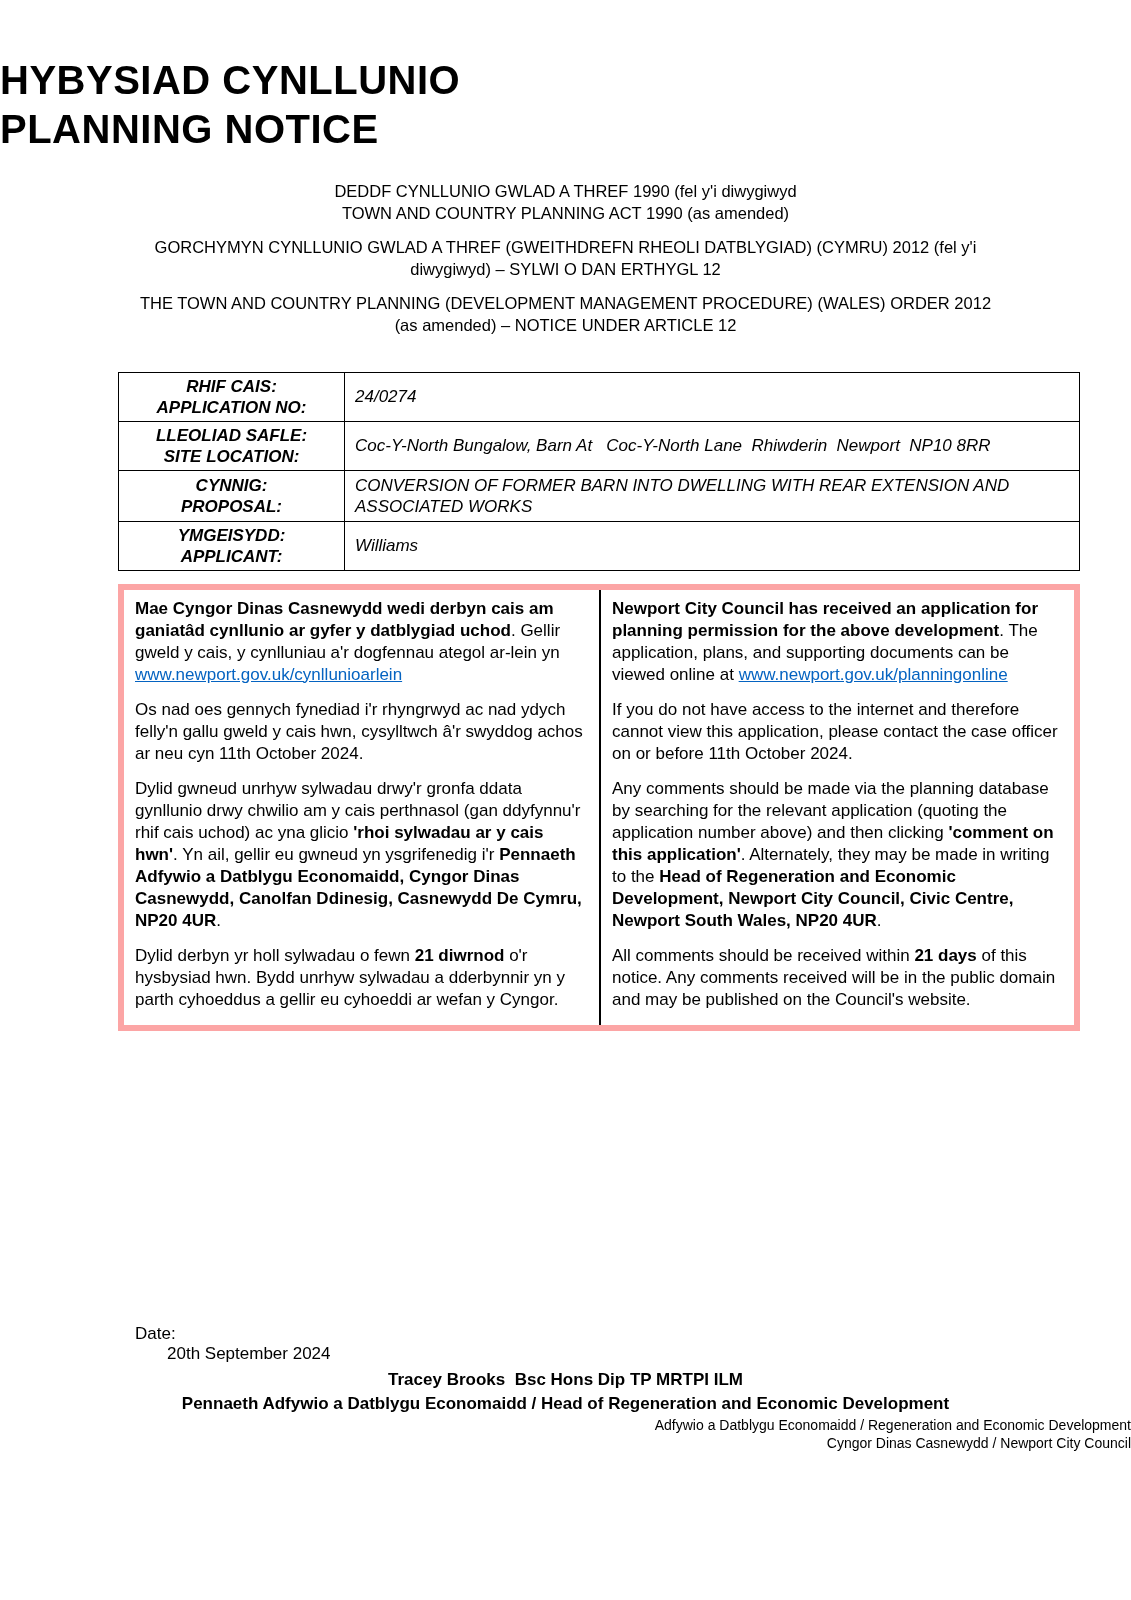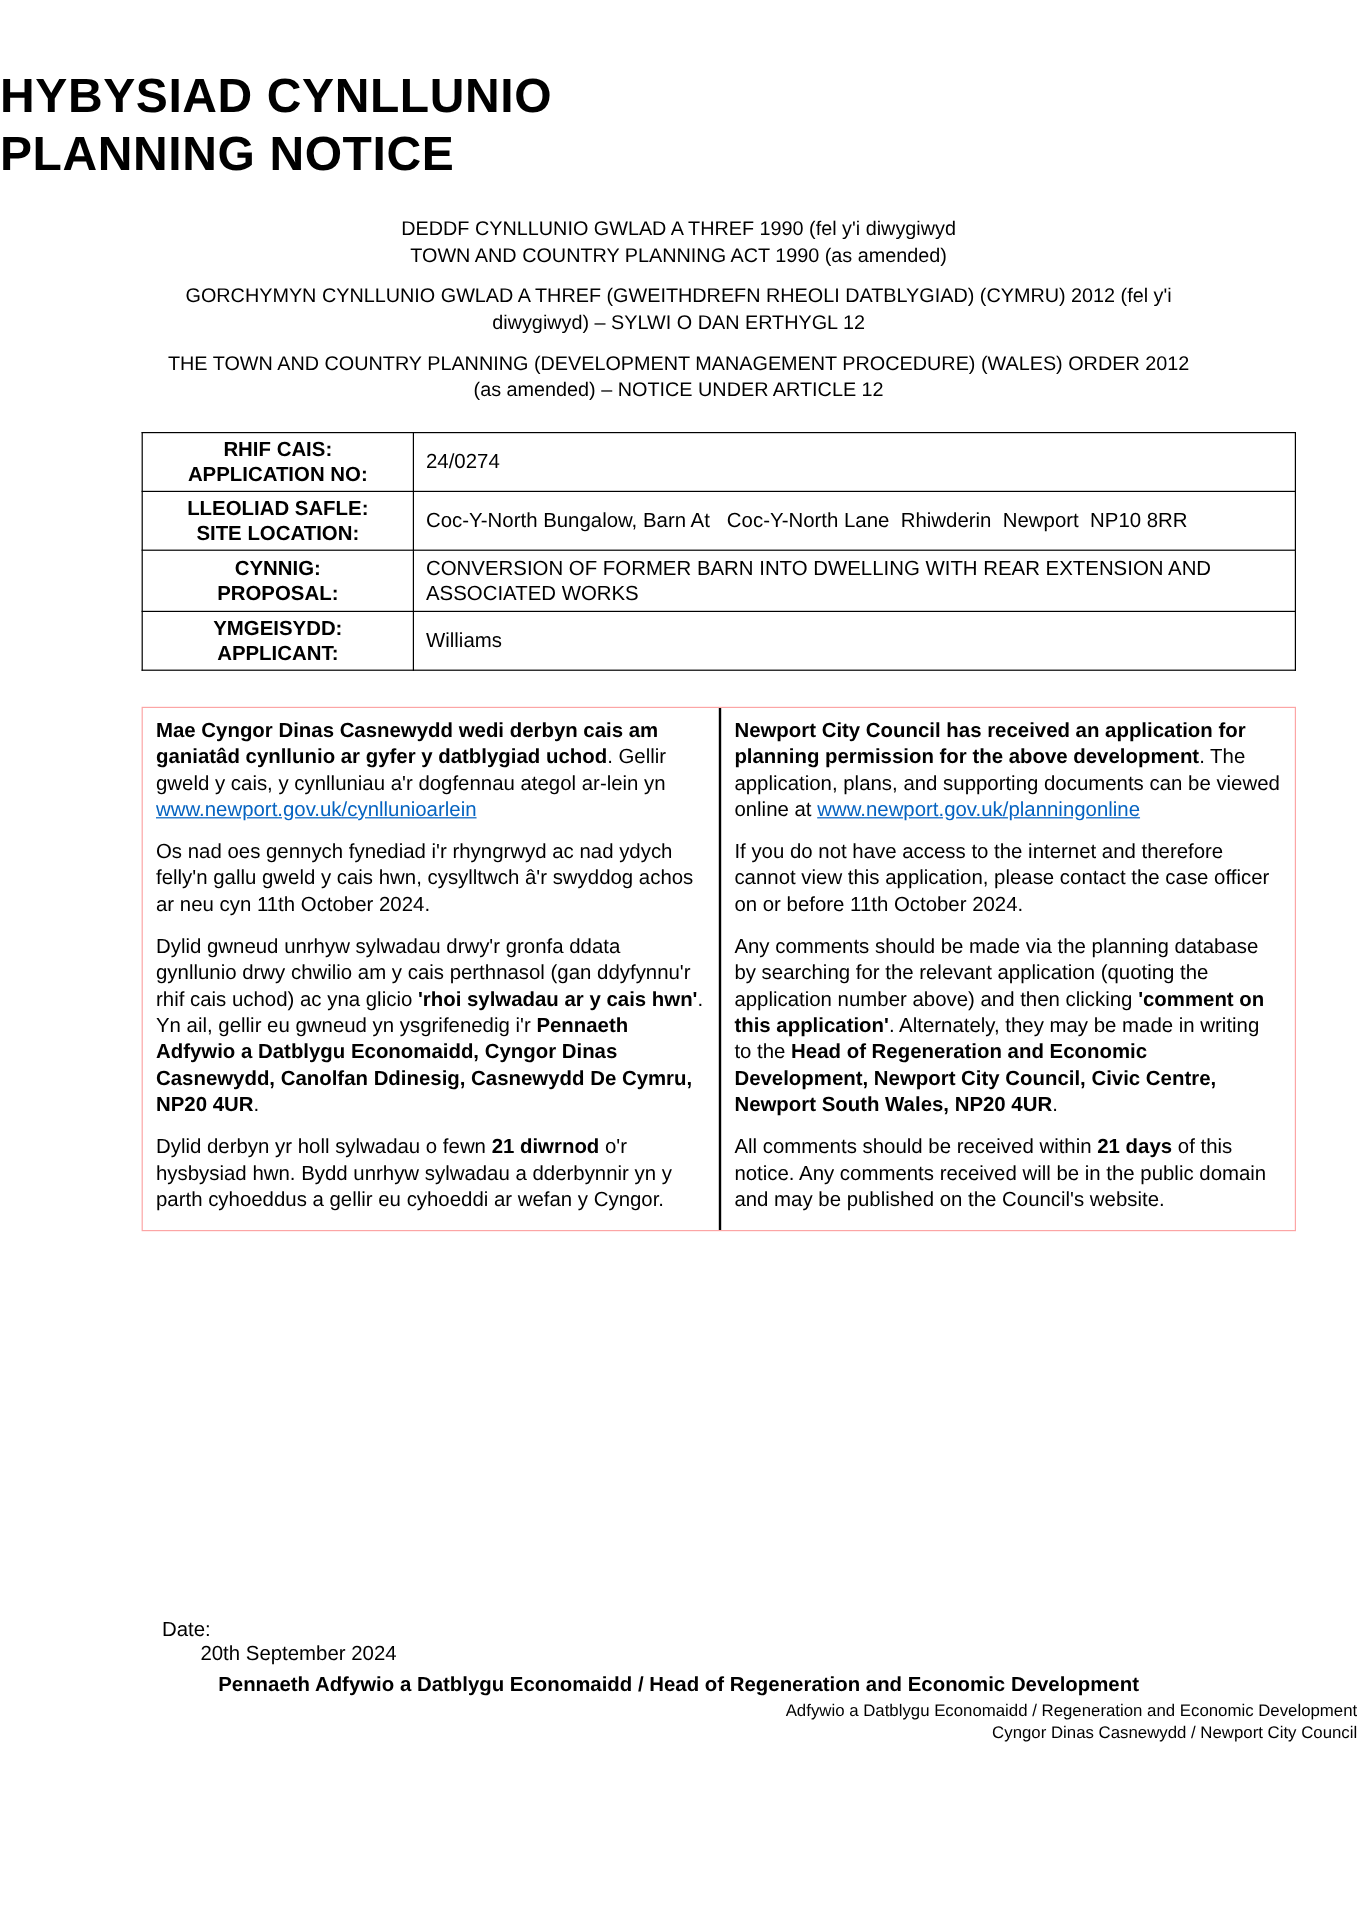--- a/index.html
+++ b/index.html
@@ -29,43 +29,44 @@
     line-height: 22px;
   }
   .statute { margin-bottom: 12px; }
   .content {
     width: 962px;
     margin-left: 118px;
   }
   table.details {
     border-collapse: collapse;
     width: 100%;
-    margin-top: 12px;
+    margin-top: 24px;
+    font-style: italic;
   }
   table.details td { border: 1.6px solid #000; }
   td.lbl {
     width: 226px;
     text-align: center;
     font-weight: bold;
     font-size: 17px;
     line-height: 21px;
     padding: 3px 4px;
     vertical-align: middle;
   }
   td.val {
     font-size: 17px;
     line-height: 21px;
     padding: 4px 10px;
     white-space: pre-wrap;
     vertical-align: middle;
   }
   .notice-box {
     display: flex;
-    border: 1px solid #fca5a5;
-    margin-top: 30px;
+    border: 6px solid #fca5a5;
+    margin-top: 13px;
   }
   .notice-col {
     width: 50%;
     padding: 8px 11px 1px;
     font-size: 17px;
     line-height: 22px;
   }
   .notice-col + .notice-col { border-left: 2px solid #000; }
   .notice-col p { margin: 0 0 13px; }
   a.link { color: #0563c1; text-decoration: underline; cursor: pointer; }
@@ -164,16 +165,17 @@
     </div>
   </div>
 
 </div>
 
 <div class="footer">
   <div class="date-row">
     <span class="date-label">Date:</span>
     <span class="date-value">20th September 2024</span>
   </div>
+  <div class="sig-name">Tracey Brooks  Bsc Hons Dip TP MRTPI ILM</div>
   <div class="sig-title">Pennaeth Adfywio a Datblygu Economaidd / Head of Regeneration and Economic Development</div>
   <div class="sig-dept">Adfywio a Datblygu Economaidd / Regeneration and Economic Development</div>
   <div class="sig-council">Cyngor Dinas Casnewydd / Newport City Council</div>
 </div>
 
 </body></html>

